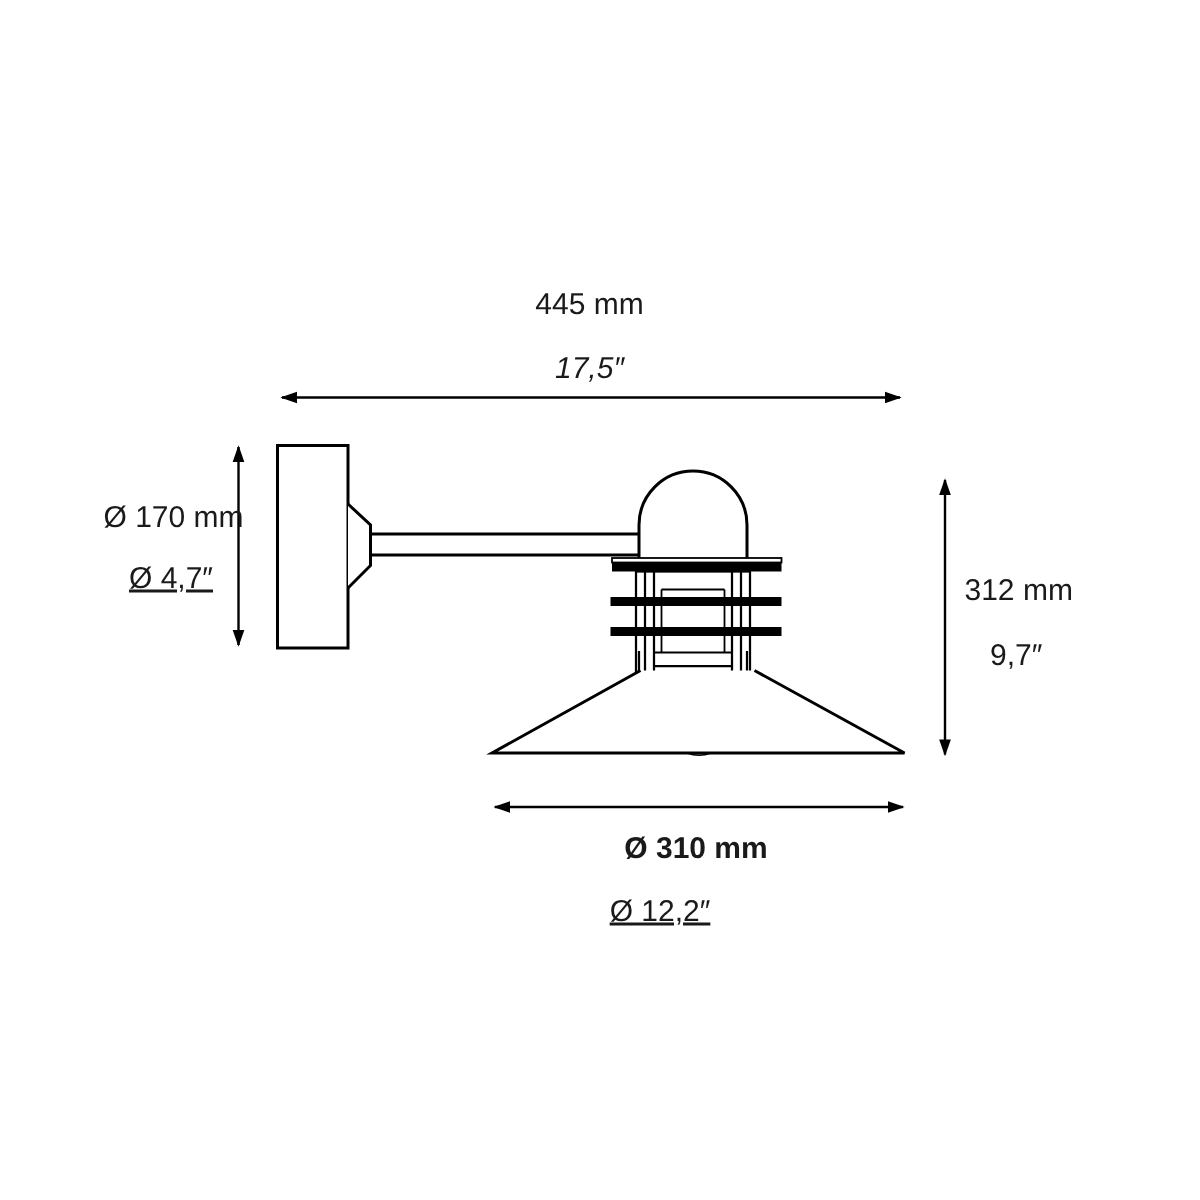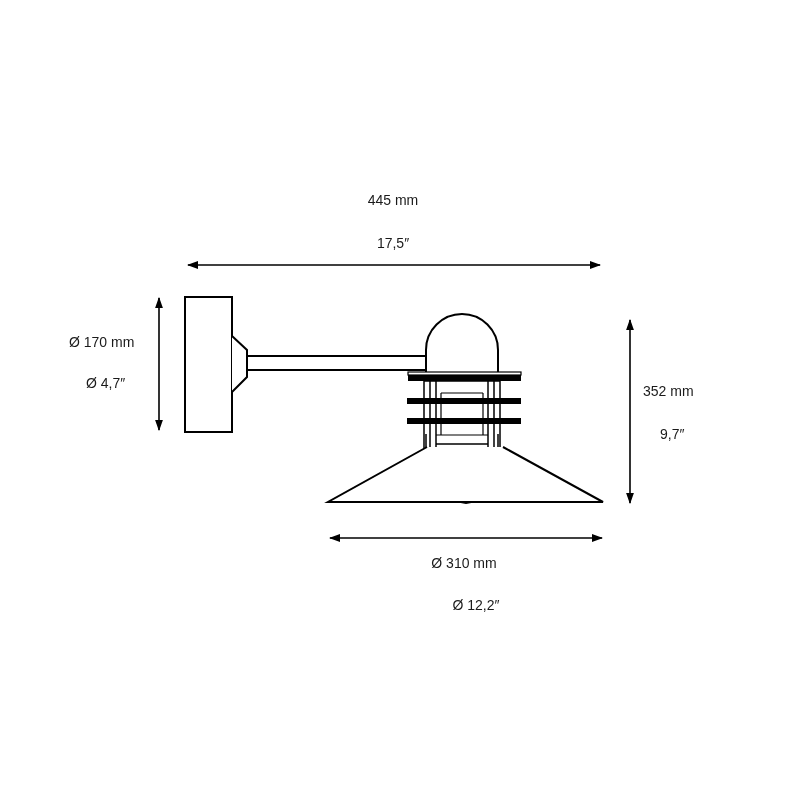--- a/index.html
+++ b/index.html
@@ -1,21 +1,21 @@
 <!DOCTYPE html>
 <html><head>
   <meta charset="utf-8">
   <style>
     html, body { margin: 0; padding: 0; background: #ffffff; }
     body { width: 800px; height: 800px; position: relative; overflow: hidden; }
     .stage { position: absolute; left: 0; top: 0; width: 800px; height: 800px; }
     .label {
       position: absolute;
       font-family: "Liberation Sans", "DejaVu Sans", sans-serif;
-      font-size: 14px;
+      font-size: 20px;
       color: #1a1a1a;
       white-space: nowrap;
       line-height: 1;
     }
     .center { transform: translateX(-50%); }
     svg { position: absolute; left: 0; top: 0; }
   </style>
 </head>
 <body>
 
@@ -81,24 +81,24 @@
       <path d="M498,434 L498,454 L494,452" fill="none" stroke="#000" stroke-width="1.5"></path>
     </g>
 
     <g>
       <path d="M427,447 L328,502 L603,502 L503,447" fill="#fff" stroke="#000" stroke-width="2" stroke-linejoin="miter"></path>
       <path d="M458,502 Q466,505 474,502" fill="none" stroke="#000" stroke-width="1"></path>
     </g>
   </svg>
 
   <span class="label center" style="left:393px; top:193px;">445 mm</span>
-  <span class="label center" style="left:393px; top:236px;">17,5″</span>
+  <span class="label center" style="left:393px; top:236px;font-style:italic;">17,5″</span>
 
   <span class="label" style="left:69px; top:335px;">Ø 170 mm</span>
-  <span class="label" style="left:86px; top:376px;">Ø 4,7″</span>
+  <span class="label" style="left:86px; top:376px;text-decoration:underline;">Ø 4,7″</span>
 
-  <span class="label" style="left:643px; top:384px;">352 mm</span>
+  <span class="label" style="left:643px; top:384px;">312 mm</span>
   <span class="label" style="left:660px; top:427px;">9,7″</span>
 
-  <span class="label center" style="left:464px; top:556px;">Ø 310 mm</span>
-  <span class="label center" style="left:476px; top:598px;">Ø 12,2″</span>
+  <span class="label center" style="left:464px; top:556px;font-weight:bold;">Ø 310 mm</span>
+  <span class="label center" style="left:440px; top:598px;text-decoration:underline;">Ø 12,2″</span>
 
 </div>
 
 </body></html>

